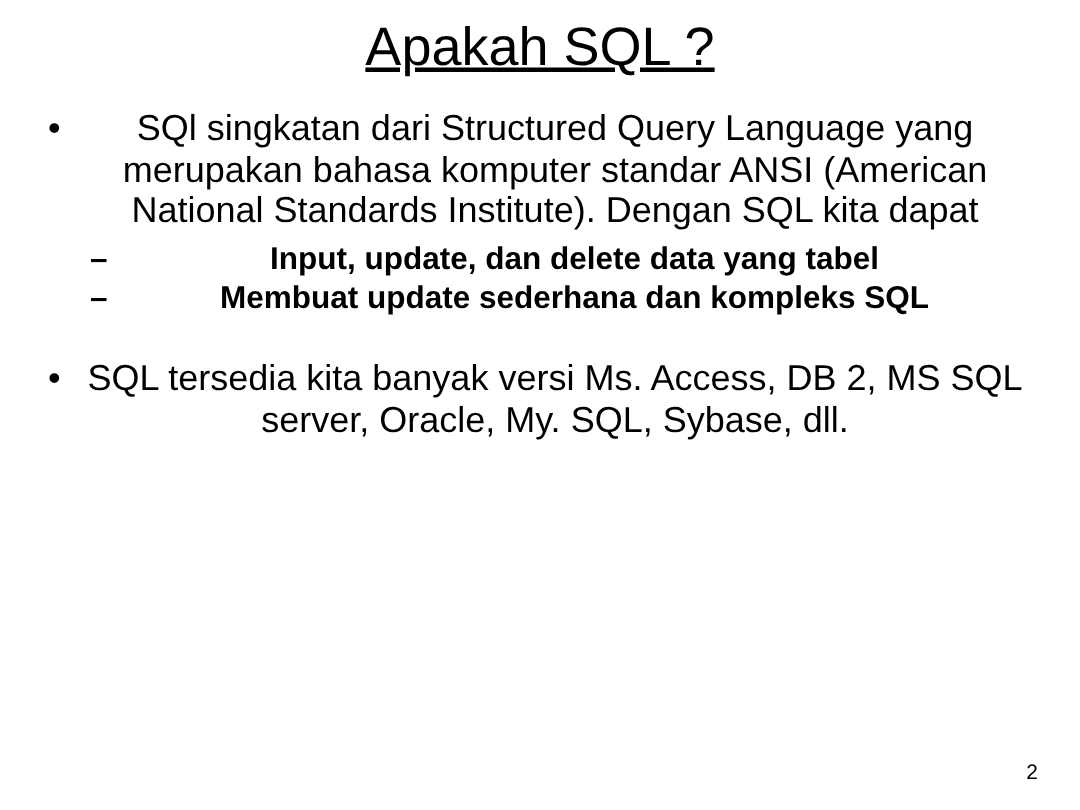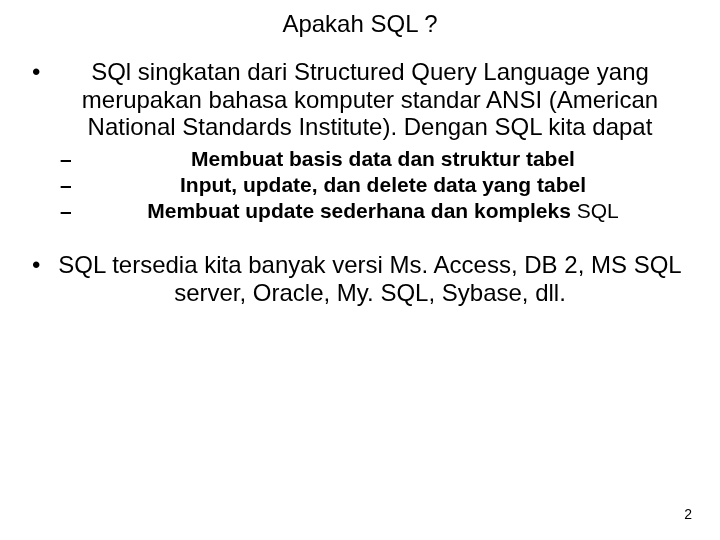--- a/index.html
+++ b/index.html
@@ -13,24 +13,25 @@
     position: relative;
   }
   .slide {
     width: 720px;
     height: 540px;
     position: relative;
     box-sizing: border-box;
   }
   .title {
     text-align: center;
-    font-size: 24px;
+    font-size: 36px;
     font-weight: 400;
     padding-top: 10px;
     padding-bottom: 20px;
+    text-decoration: underline;
   }
   .body {
     padding: 0 32px 0 32px;
     font-size: 24px;
     line-height: 1.15;
     text-align: center;
   }
   ul.level1 {
     list-style: none;
     margin: 0;
@@ -59,42 +60,41 @@
     padding-left: 18px;
     margin-bottom: 2px;
   }
   ul.level2 > li::before {
     content: "–";
     position: absolute;
     left: 0;
     top: 0;
   }
   .sub-tail {
-    font-weight: normal;
+    font-weight: bold;
   }
   .pagenum {
     position: absolute;
     right: 28px;
     bottom: 18px;
     font-size: 14px;
   }
 </style>
 </head>
 <body>
 
 <div class="slide">
 
   <div class="title">Apakah SQL ?</div>
 
   <div class="body">
     <ul class="level1">
       <li>
         <span>SQl singkatan dari Structured Query Language yang merupakan bahasa komputer standar ANSI (American National Standards Institute). Dengan SQL kita dapat</span>
         <ul class="level2">
-          <li><span>Membuat basis data dan struktur tabel</span></li>
           <li><span>Input, update, dan delete data yang tabel</span></li>
           <li><span>Membuat update sederhana dan kompleks</span> <span class="sub-tail">SQL</span></li>
         </ul>
       </li>
       <li style="margin-top:28px;">
         <span>SQL tersedia kita banyak versi Ms. Access, DB 2,  MS SQL server, Oracle, My. SQL, Sybase, dll.</span>
       </li>
     </ul>
   </div>
 

